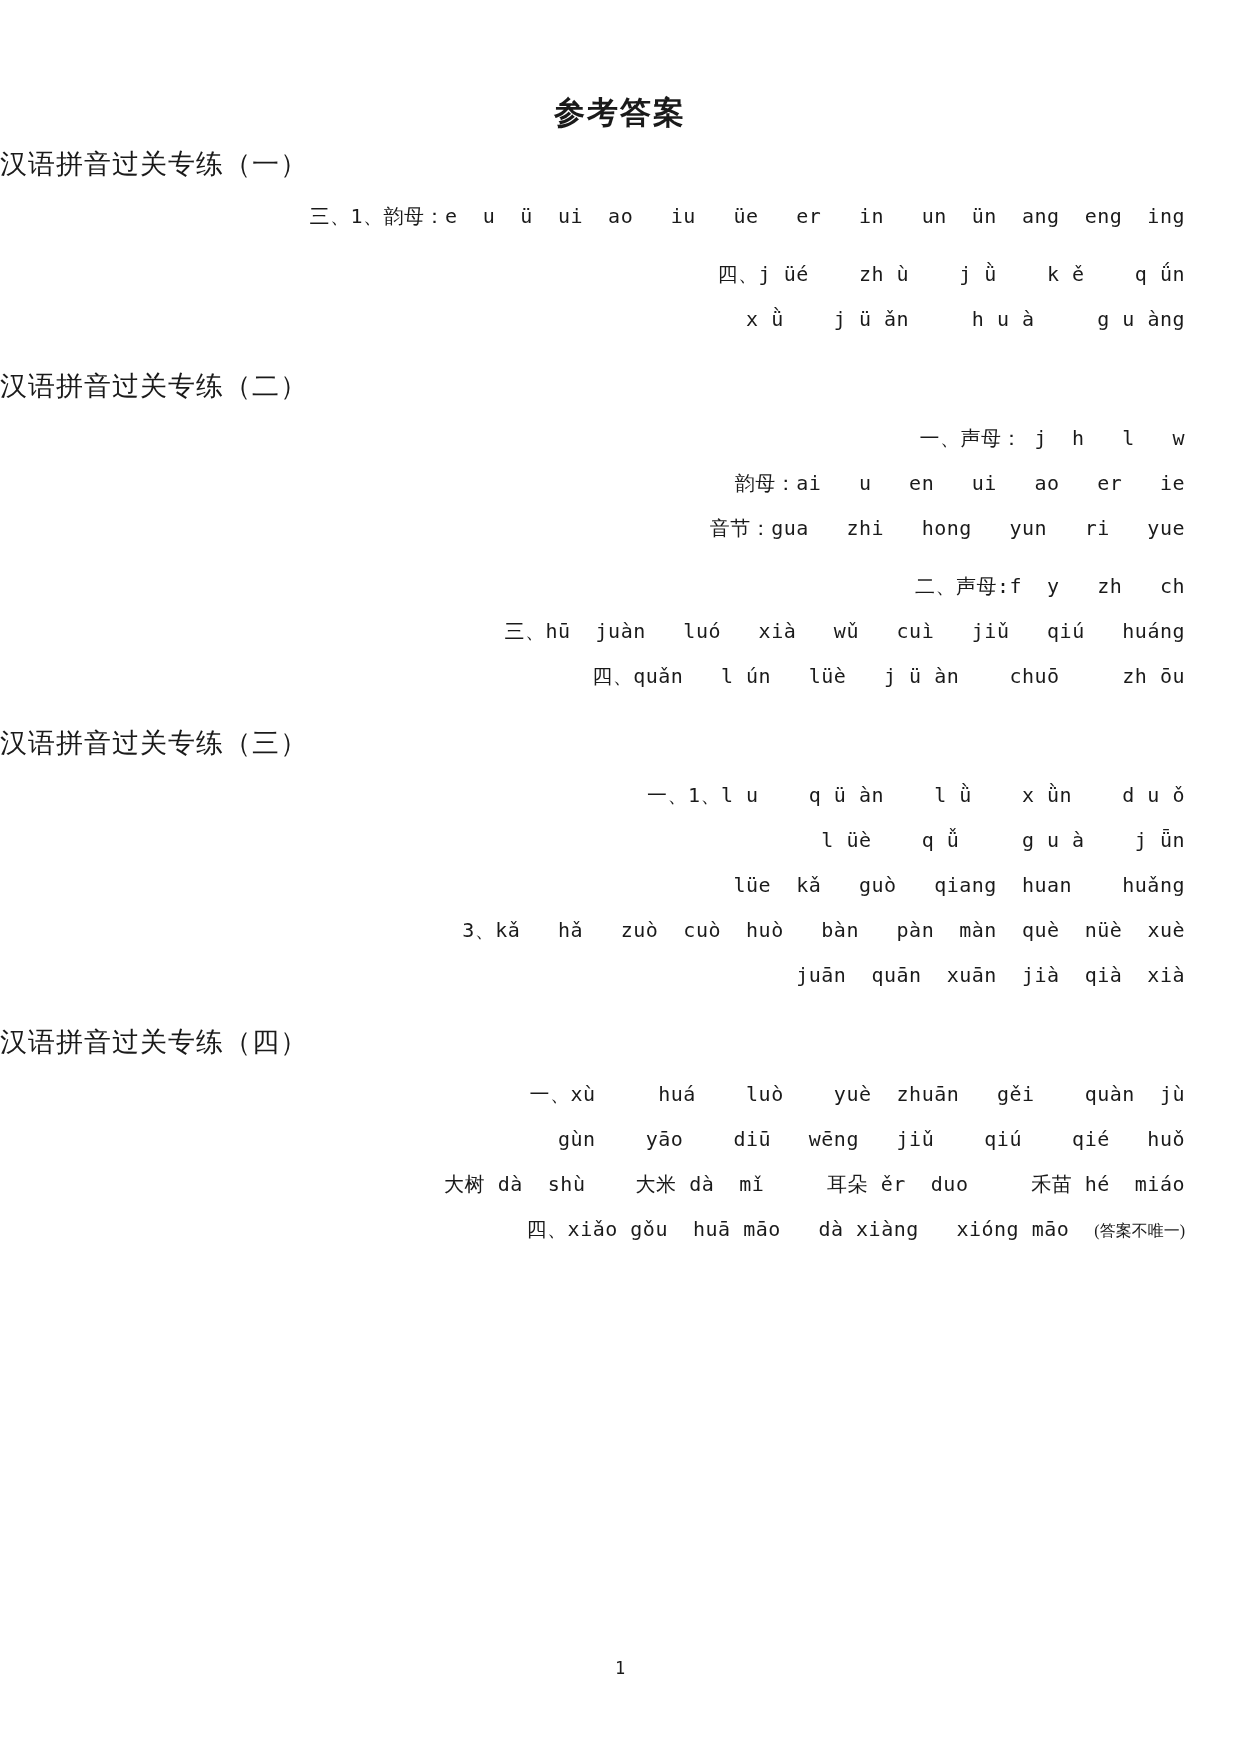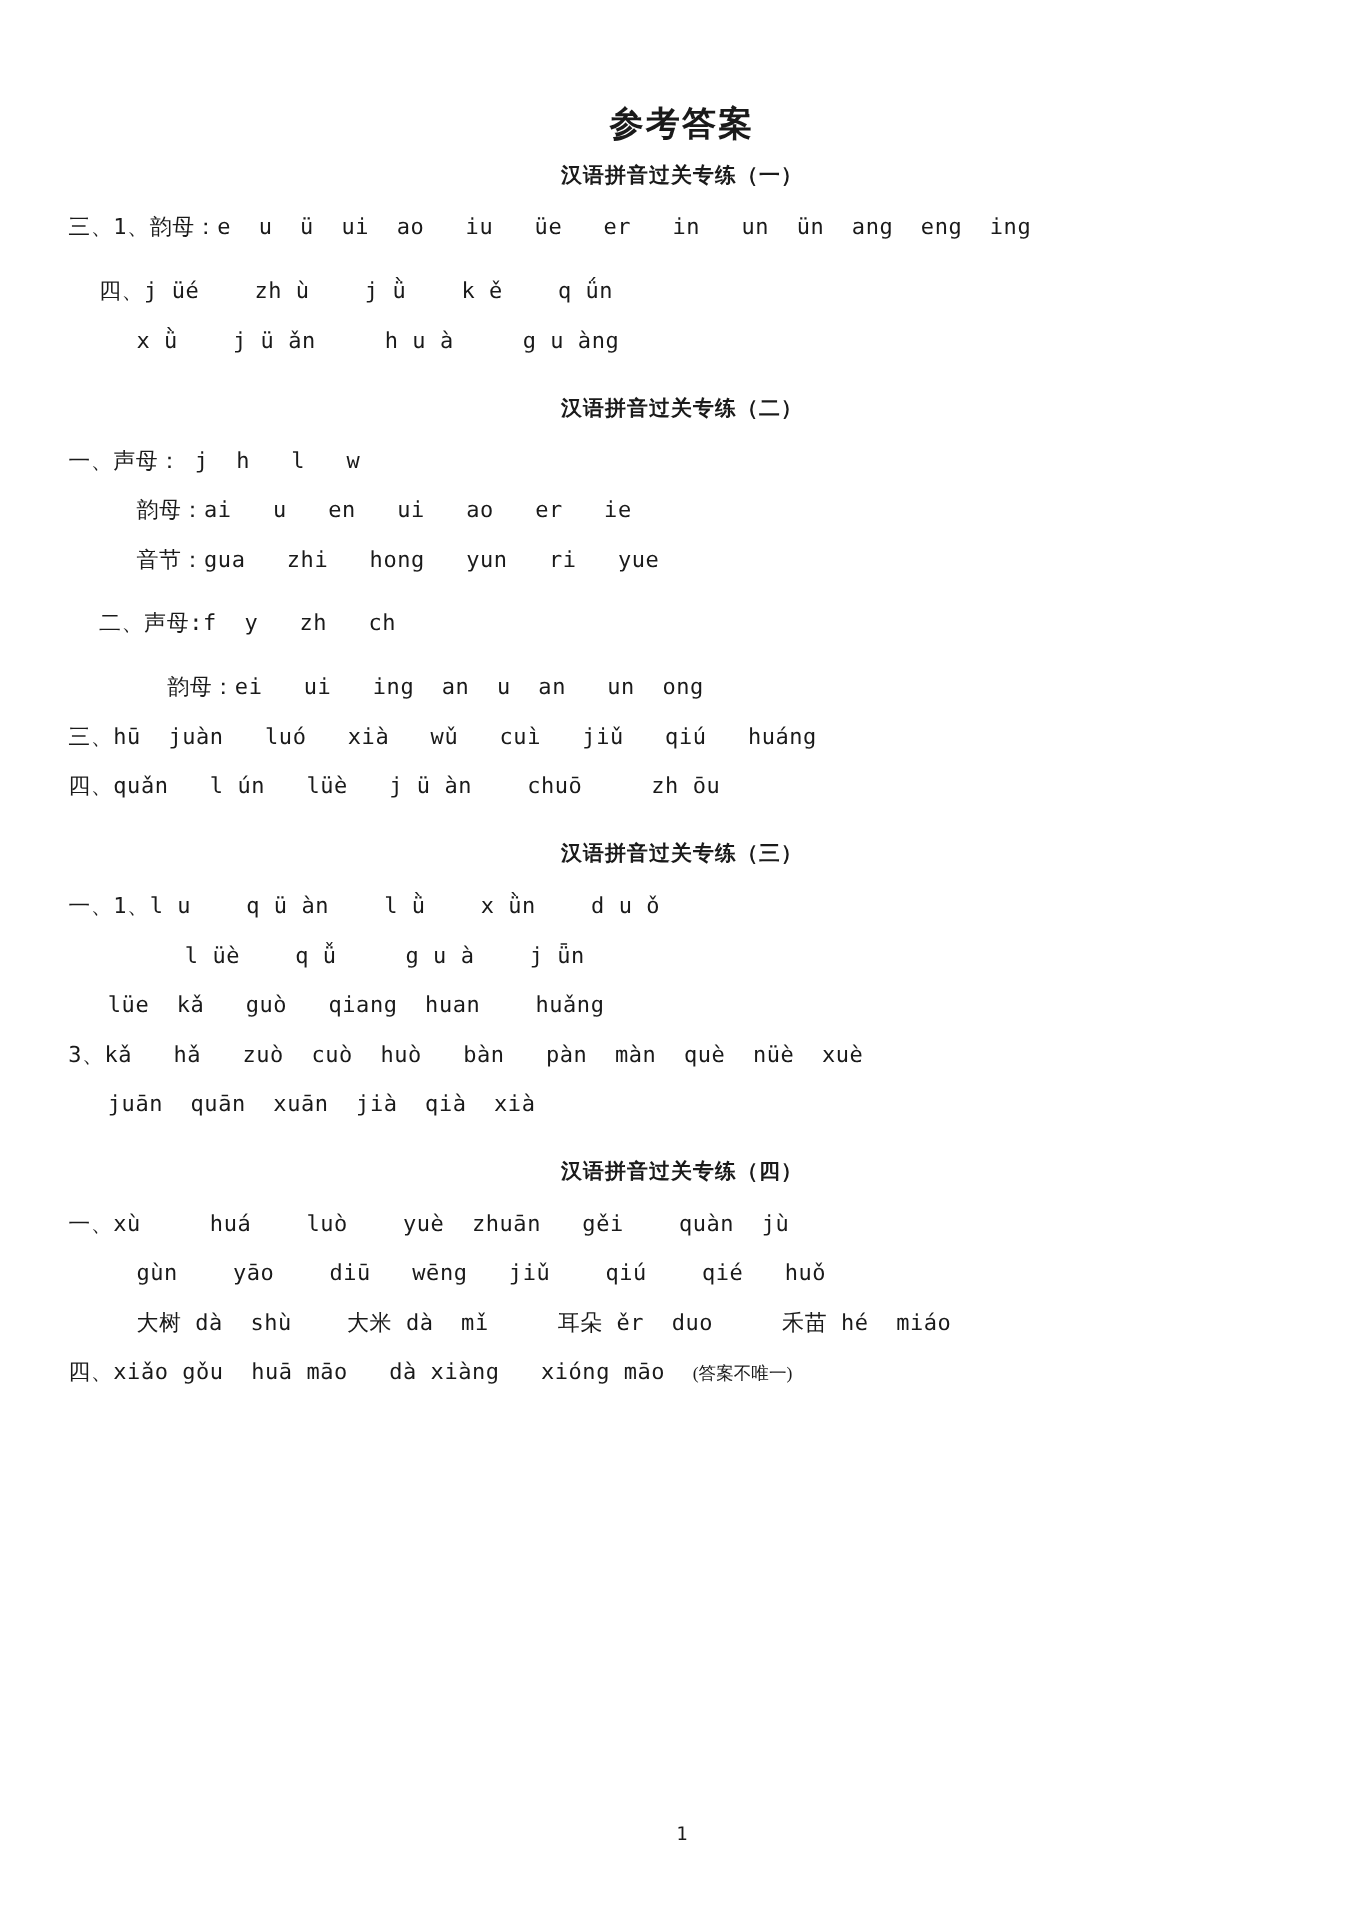--- a/index.html
+++ b/index.html
@@ -19,39 +19,40 @@
   }
   .doc-title {
     padding-top: 92px;
     text-align: center;
     font-size: 31px;
     font-weight: bold;
     font-family: "Liberation Sans", "DejaVu Sans", sans-serif;
     letter-spacing: 2px;
   }
   .section-heading {
-    text-align: center;
-    font-size: 19px;
-    font-weight: bold;
+    text-align: left;
+    font-size: 27px;
+    font-weight: normal;
     font-family: "Liberation Sans", "DejaVu Sans", sans-serif;
     margin-top: 26px;
     margin-bottom: 12px;
     letter-spacing: 1px;
   }
   .section-heading.first {
     margin-top: 12px;
   }
   .content {
     padding: 0 55px 0 62px;
   }
   .line {
     font-size: 20px;
     line-height: 45px;
     white-space: pre;
     letter-spacing: 0.5px;
+    text-align: right;
   }
   .ind05 { padding-left: 36px; }
   .ind1  { padding-left: 62px; }
   .ind2  { padding-left: 106px; }
   .gap   { margin-top: 13px; margin-left: 28px; }
   .note {
     font-size: 16px;
     letter-spacing: 0;
     font-family: Liberation Serif, serif;
   }
@@ -78,21 +79,20 @@
     <div class="line gap">四、j üé    zh ù    j ǜ    k ě    q ǘn</div>
     <div class="line ind1">x ǜ    j ü ǎn     h u à     g u àng</div>
   </div>
 
   <div class="section-heading">汉语拼音过关专练（二）</div>
   <div class="content">
     <div class="line">一、声母： j  h   l   w</div>
     <div class="line ind1">韵母：ai   u   en   ui   ao   er   ie</div>
     <div class="line ind1">音节：gua   zhi   hong   yun   ri   yue</div>
     <div class="line gap">二、声母:f  y   zh   ch</div>
-    <div class="line ind1 gap">韵母：ei   ui   ing  an  u  an   un  ong</div>
     <div class="line">三、hū  juàn   luó   xià   wǔ   cuì   jiǔ   qiú   huáng</div>
     <div class="line">四、quǎn   l ún   lüè   j ü àn    chuō     zh ōu</div>
   </div>
 
   <div class="section-heading">汉语拼音过关专练（三）</div>
   <div class="content">
     <div class="line">一、1、l u    q ü àn    l ǜ    x ǜn    d u ǒ</div>
     <div class="line ind2">l üè    q ǚ     g u à    j ǖn</div>
     <div class="line ind05">lüe  kǎ   guò   qiang  huan    huǎng</div>
     <div class="line">3、kǎ   hǎ   zuò  cuò  huò   bàn   pàn  màn  què  nüè  xuè</div>

